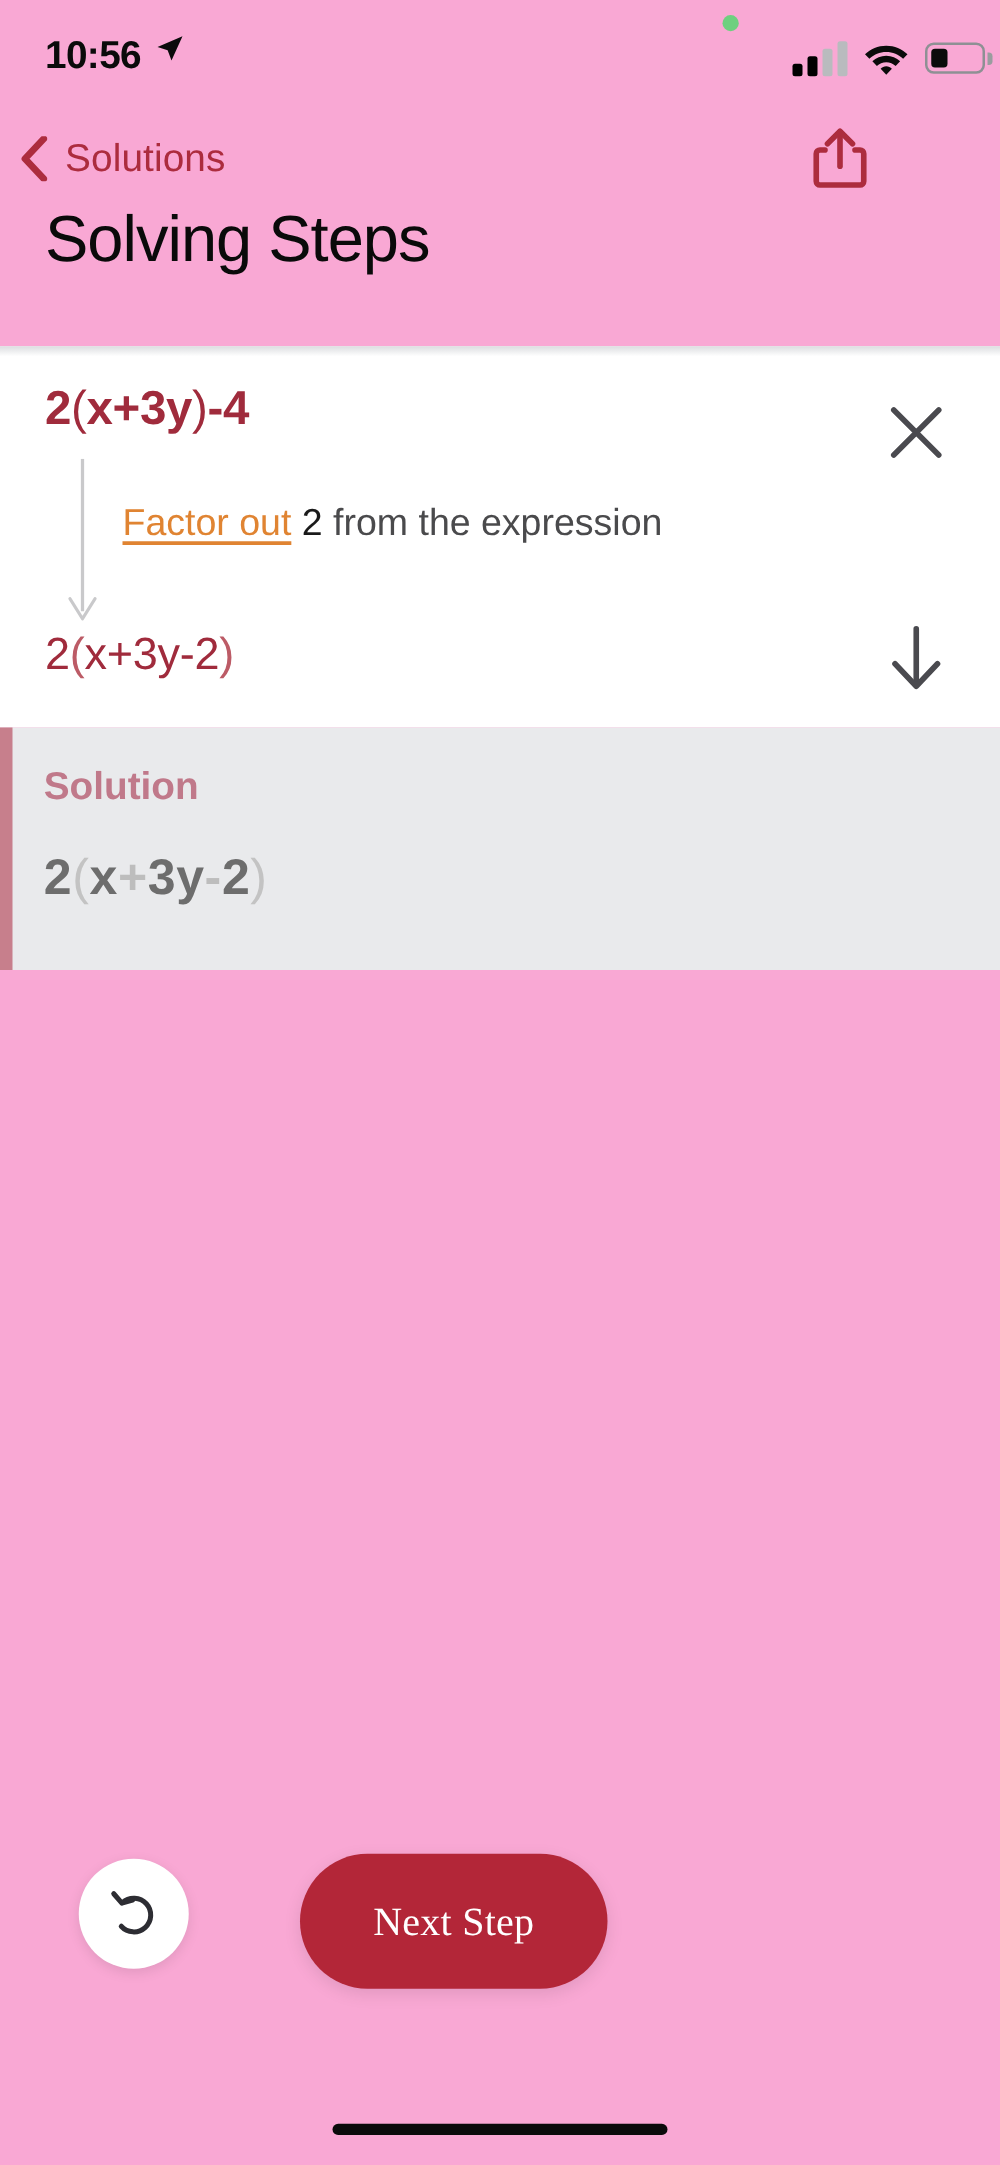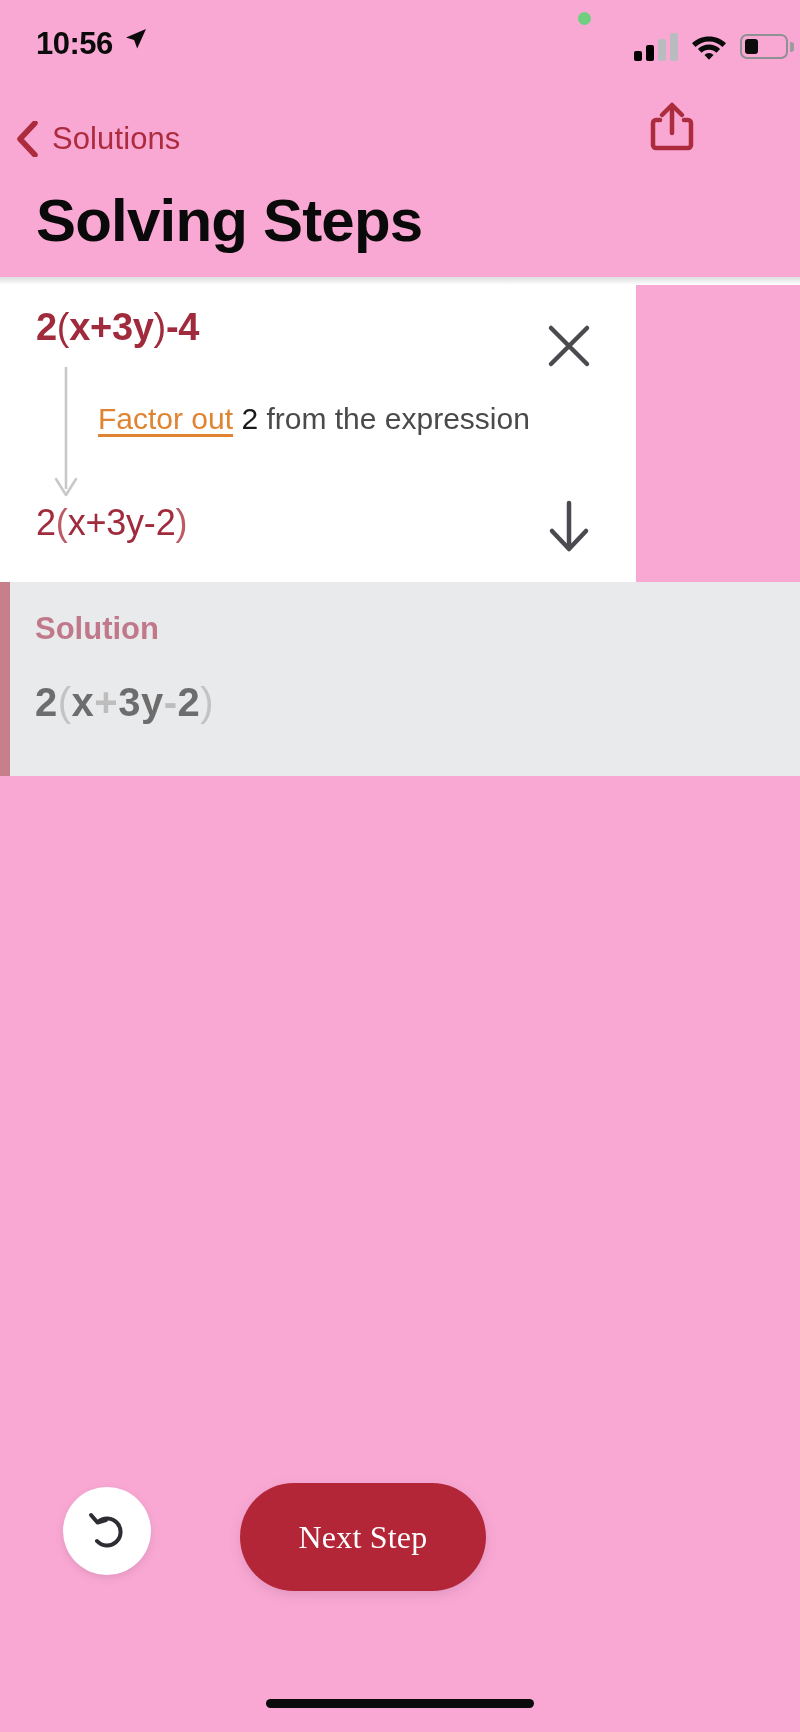--- a/index.html
+++ b/index.html
@@ -103,24 +103,24 @@
   
   .nav-bar {
     position: absolute;
     top: 95px; left: 0;
     width: 800px;
     height: 70px;
   }
   .back-button {
     position: absolute;
     left: 16px;
-    top: 0;
+    top: 14px;
     height: 62px;
     display: flex;
-    align-items: flex-end;
+    align-items: flex-start;
     gap: 14px;
     cursor: pointer;
   }
   .chevron-left {
     width: 22px;
     height: 36px;
   }
   .back-label {
     font-size: 31px;
     color: #ac2c3e;
@@ -135,32 +135,32 @@
     display: flex;
     align-items: center;
     justify-content: center;
     cursor: pointer;
   }
 
   
   .page-title {
     position: absolute;
     left: 36px;
-    top: 186px;
-    font-size: 60px;
-    font-weight: 700;
+    top: 162px;
+    font-size: 52px;
+    font-weight: 400;
     color: #0a0a0a;
     letter-spacing: -0.8px;
   }
 
   
   .step-card {
     position: absolute;
     top: 277px; left: 0;
-    width: 636px;
+    width: 800px;
     height: 305px;
     background: #ffffff;
     padding-left: 36px;
   }
   .card-top-shade {
     position: absolute;
     top: 0; left: 0;
     width: 800px;
     height: 8px;
     background: linear-gradient(to bottom, #dcdde0, #ffffff);

